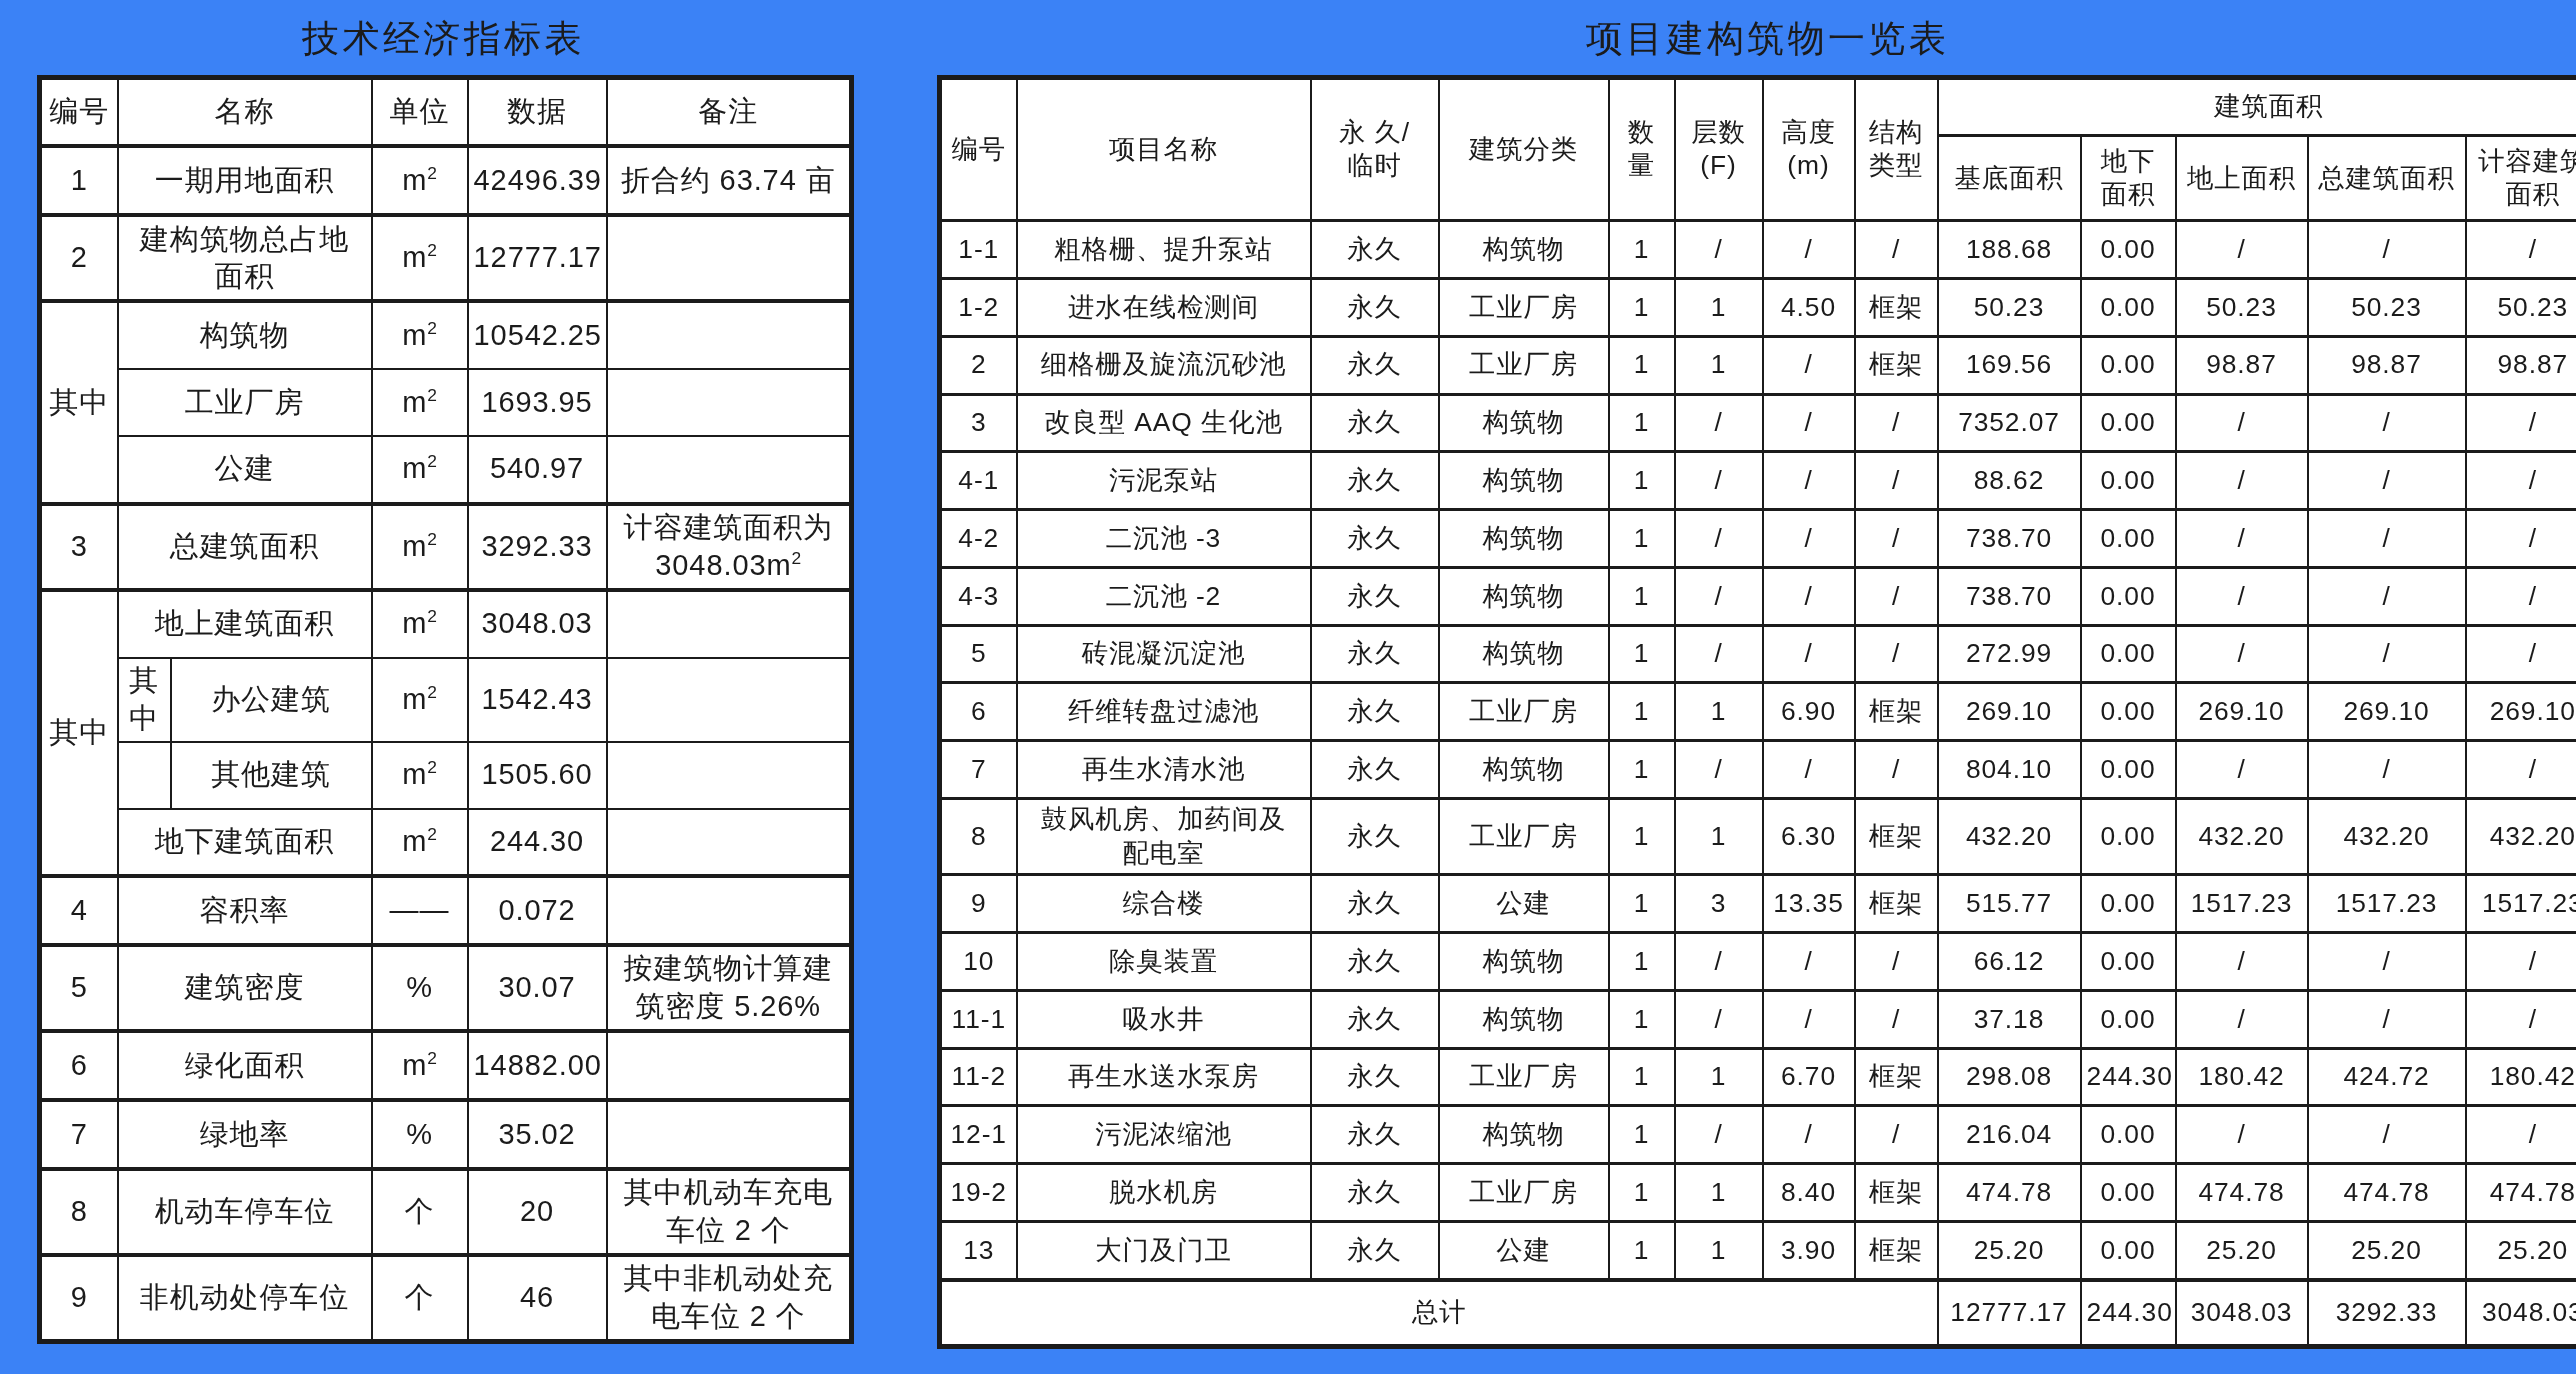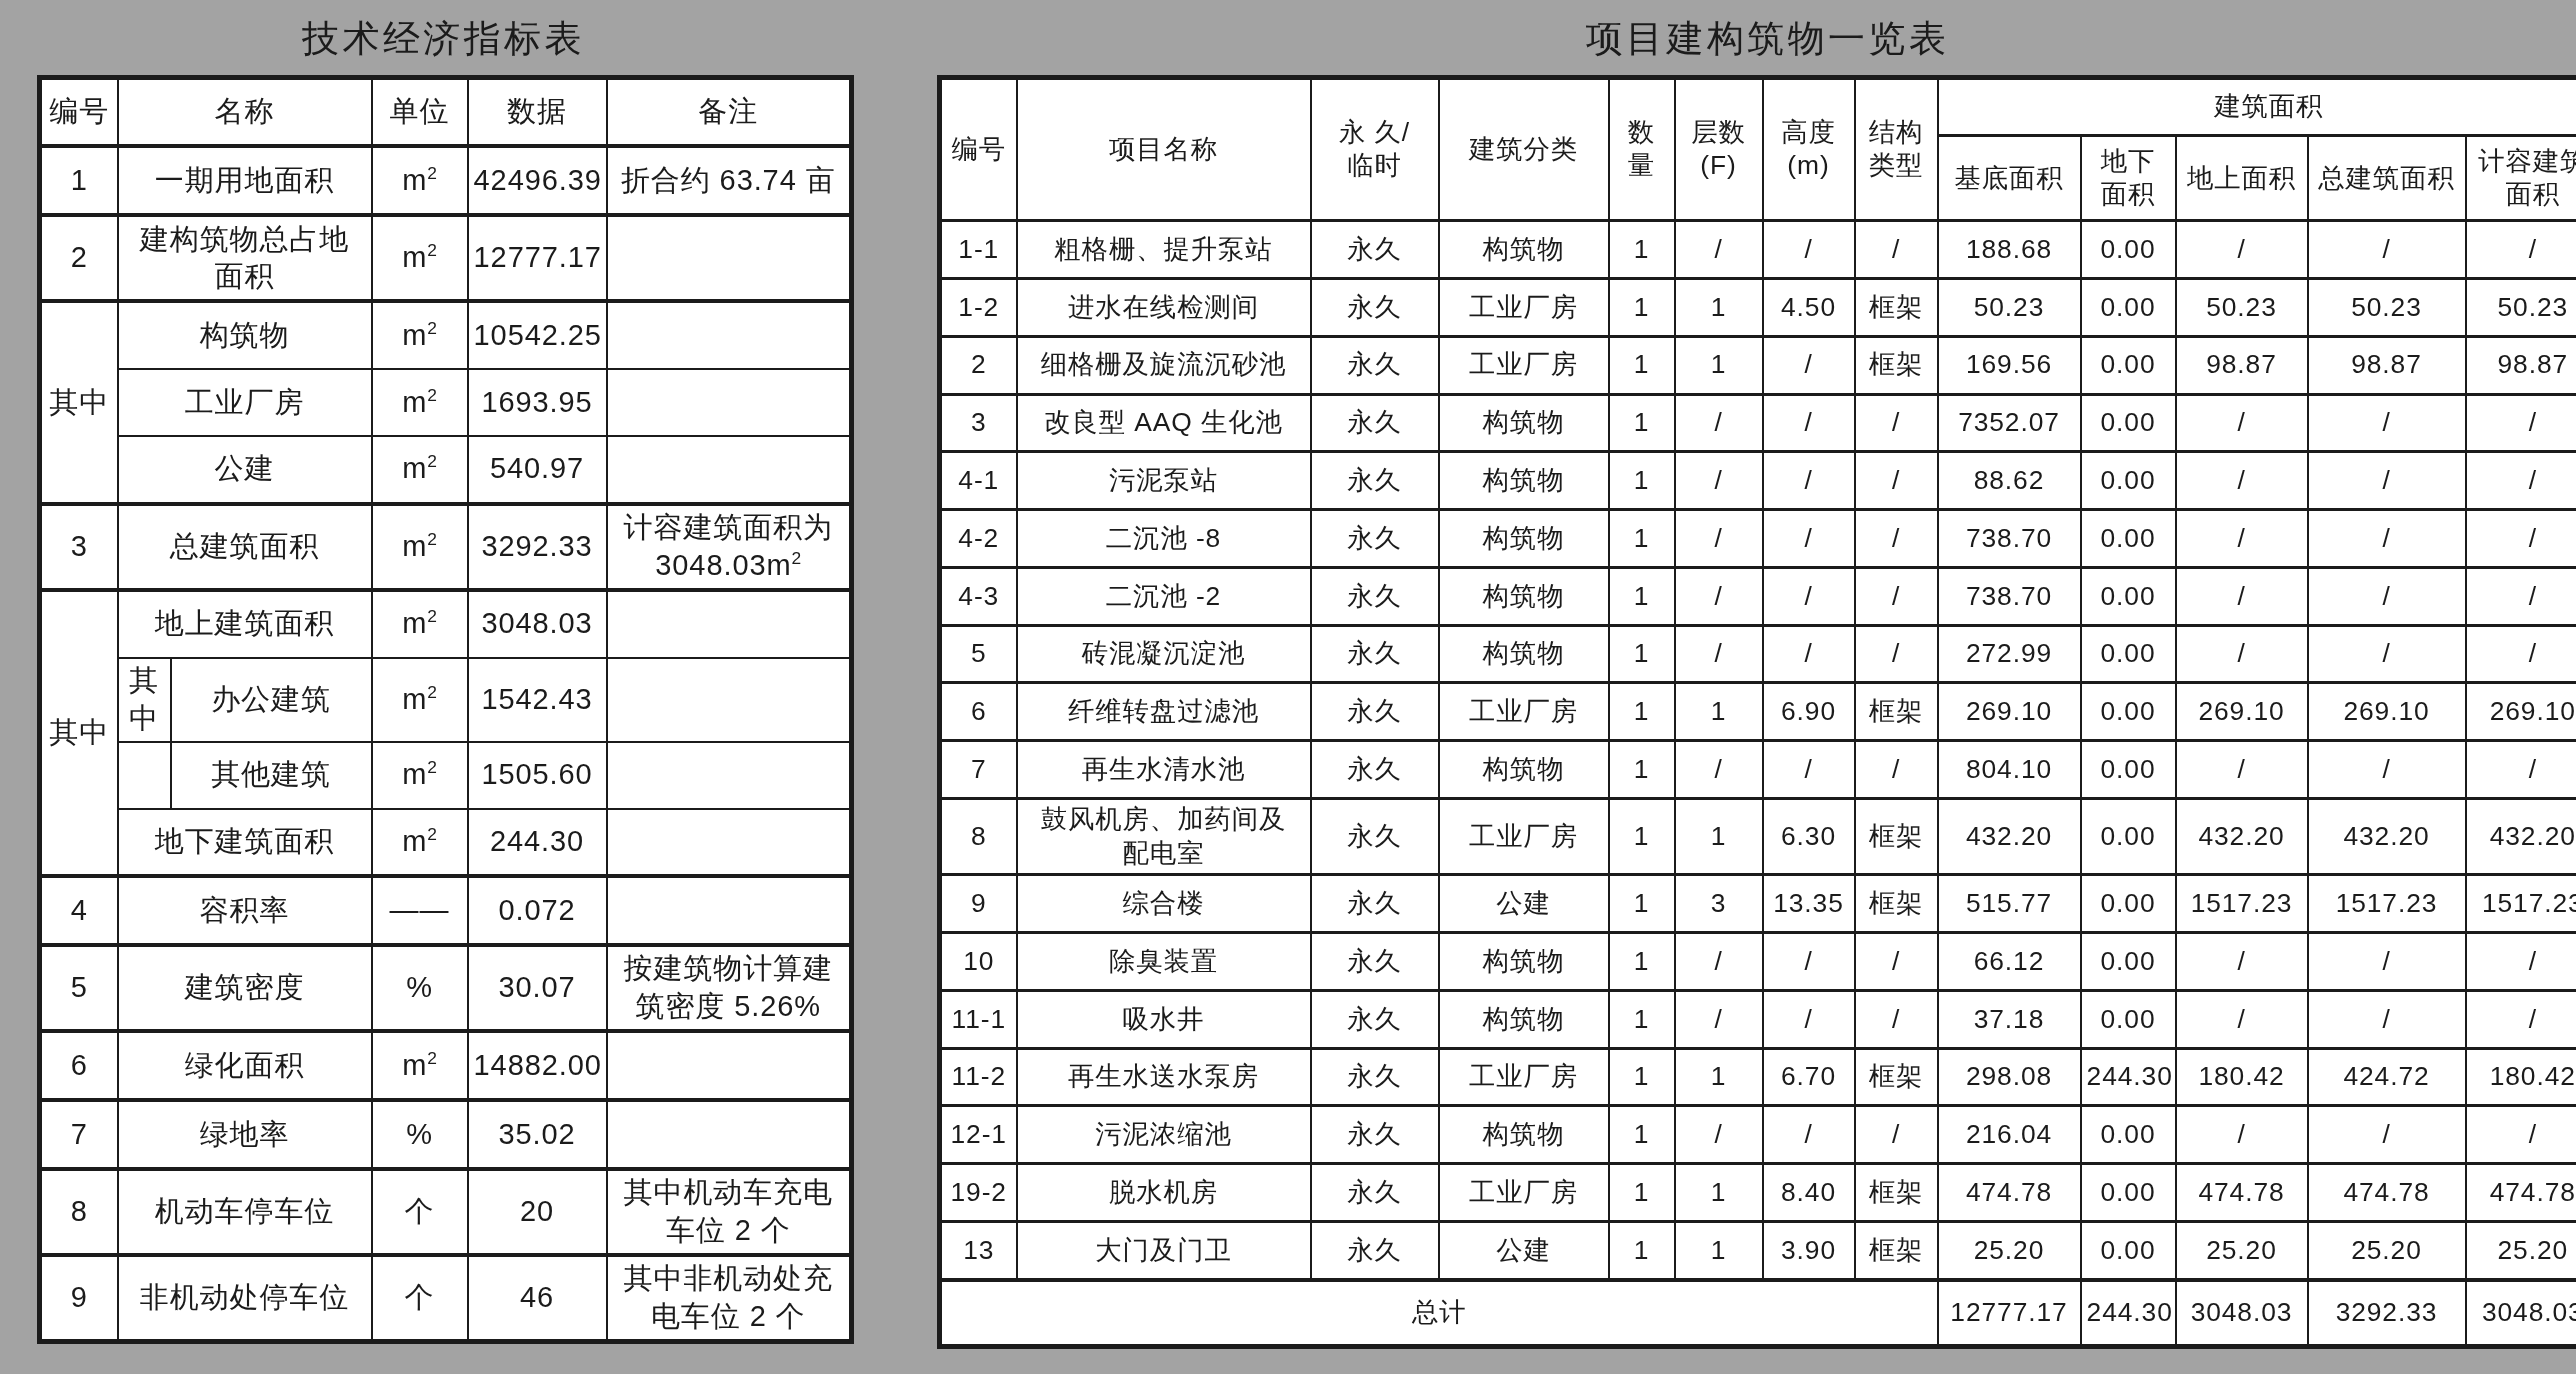--- a/index.html
+++ b/index.html
@@ -1,21 +1,21 @@
 <!DOCTYPE html>
 <html style="font-size:13.6px"><head>
 <meta charset="utf-8">
 <style>
   html,body{margin:0;padding:0;background:#ffffff;}
   body{
     width:2576px;height:1374px;
     font-family:"Liberation Sans","DejaVu Sans",sans-serif;
     color:#1b1b1b;
   }
-  .sheet{position:relative;width:2576px;height:1374px;background:#a3a3a3;overflow:hidden;}
+  .sheet{position:relative;width:2576px;height:1374px;background:#3b82f6;overflow:hidden;}
   .panel{position:absolute;top:13.6px;}
   .panel-left{left:37px;width:813px;}
   .panel-right{left:900px;width:1661px;padding-left:37px;}
   .tbl-title{
     text-align:center;font-size:37px;letter-spacing:3.4px;
     height:49px;line-height:49px;margin-bottom:12px;font-weight:400;
     white-space:nowrap;
   }
   table.tbl{
     border-collapse:collapse;table-layout:fixed;background:#fff;
@@ -282,21 +282,21 @@
             <td>/</td>
             <td>/</td>
             <td>88.62</td>
             <td>0.00</td>
             <td>/</td>
             <td>/</td>
             <td>/</td>
           </tr>
           <tr>
             <td>4-2</td>
-            <td>二沉池 -8</td>
+            <td>二沉池 -3</td>
             <td>永久</td>
             <td>构筑物</td>
             <td>1</td>
             <td>/</td>
             <td>/</td>
             <td>/</td>
             <td>738.70</td>
             <td>0.00</td>
             <td>/</td>
             <td>/</td>

